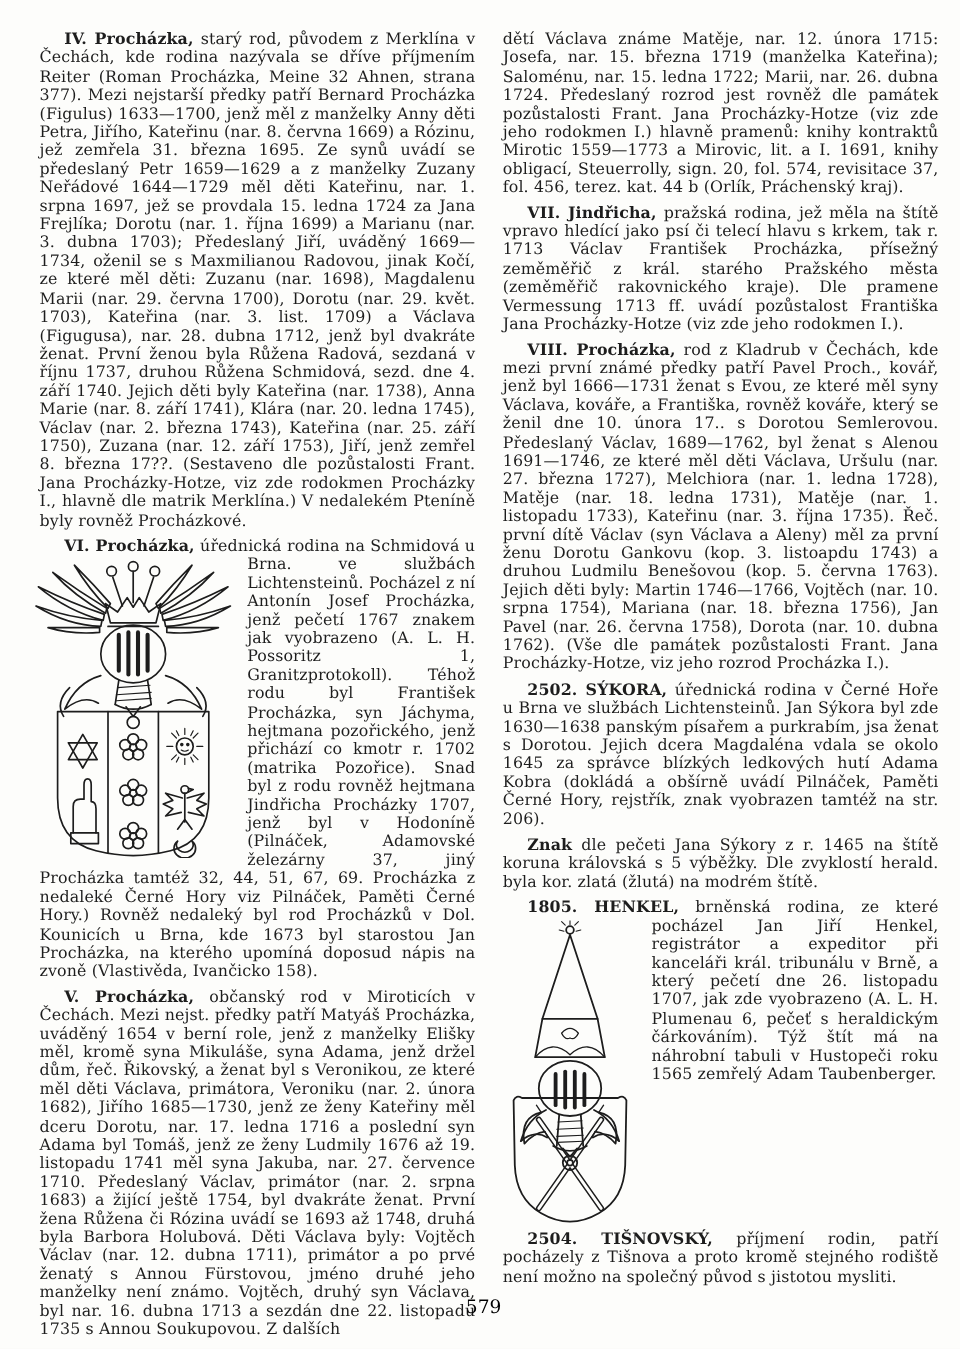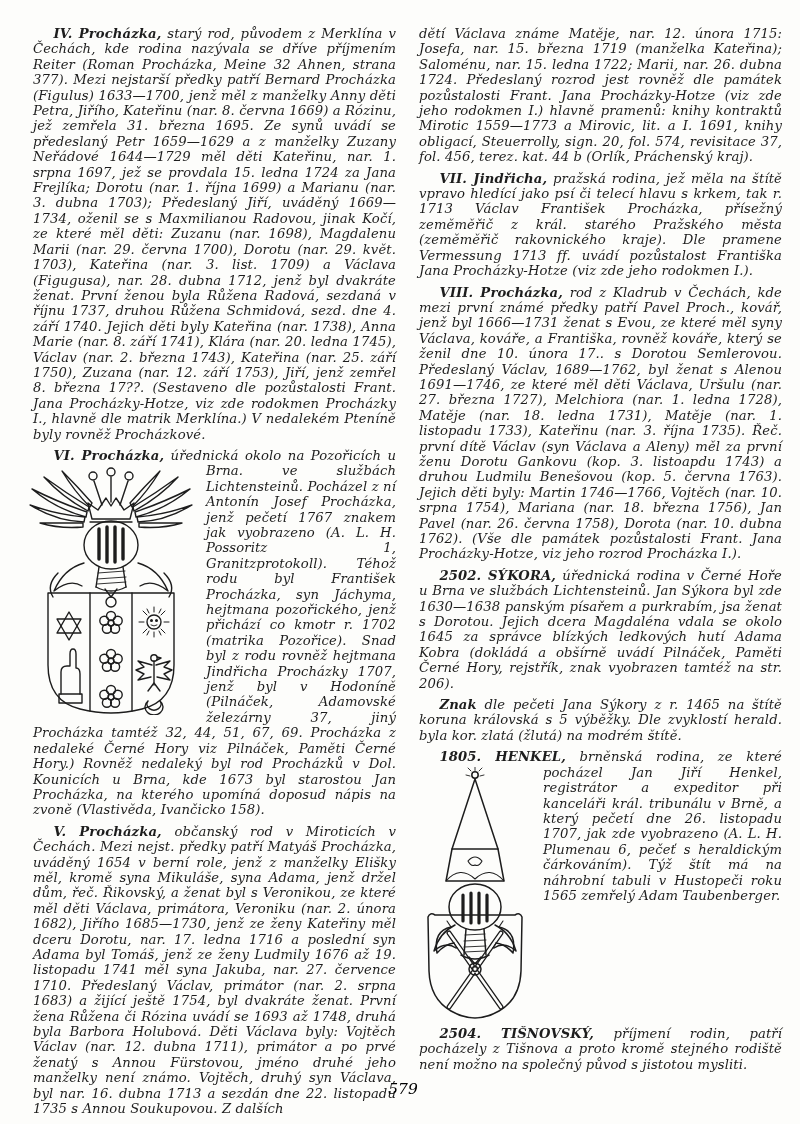--- a/index.html
+++ b/index.html
@@ -7,21 +7,20 @@
     width:800px;height:1124px;
     background:#f2f2ef;
     font-family:"DejaVu Serif","Liberation Serif",serif;
   }
   .page{
     position:relative;
     width:800px;height:1124px;
     background:#fdfdfb;
     color:#1d1d1d;
     overflow:hidden;
-    font-style:italic;
   }
   .col{
     position:absolute;
     top:26px;
     font-size:13.2px;
     line-height:15.4px;
     text-align:justify;
     letter-spacing:0.1px;
   }
   .col-left{left:33px;width:363px;}
@@ -52,21 +51,21 @@
 </style>
 </head>
 <body>
 
 <div class="page">
 
   <div class="col col-left">
 
     <p class="para indent"><b class="lead">IV. Procházka,</b><span> starý rod, původem z Merklína v Čechách, kde rodina nazývala se dříve příjmením Reiter (Roman Procházka, Meine 32 Ahnen, strana 377). Mezi nejstarší předky patří Bernard Procházka (Figulus) 1633—1700, jenž měl z manželky Anny děti Petra, Jiřího, Kateřinu (nar. 8. června 1669) a Rózinu, jež zemřela 31. března 1695. Ze synů uvádí se předeslaný Petr 1659—1629 a z manželky Zuzany Neřádové 1644—1729 měl děti Kateřinu, nar. 1. srpna 1697, jež se provdala 15. ledna 1724 za Jana Frejlíka; Dorotu (nar. 1. října 1699) a Marianu (nar. 3. dubna 1703); Předeslaný Jiří, uváděný 1669—1734, oženil se s Maxmilianou Radovou, jinak Kočí, ze které měl děti: Zuzanu (nar. 1698), Magdalenu Marii (nar. 29. června 1700), Dorotu (nar. 29. květ. 1703), Kateřina (nar. 3. list. 1709) a Václava (Figugusa), nar. 28. dubna 1712, jenž byl dvakráte ženat. První ženou byla Růžena Radová, sezdaná v říjnu 1737, druhou Růžena Schmidová, sezd. dne 4. září 1740. Jejich děti byly Kateřina (nar. 1738), Anna Marie (nar. 8. září 1741), Klára (nar. 20. ledna 1745), Václav (nar. 2. března 1743), Kateřina (nar. 25. září 1750), Zuzana (nar. 12. září 1753), Jiří, jenž zemřel 8. března 17??. (Sestaveno dle pozůstalosti Frant. Jana Procházky-Hotze, viz zde rodokmen Procházky I., hlavně dle matrik Merklína.) V nedalekém Pteníně byly rovněž Procházkové.</span></p>
 
-    <p class="para indent"><b class="lead">VI. Procházka,</b><span> úřednická okolo na Pozořicích</span><span class="float-arms arms-prochazka">
+    <p class="para indent"><b class="lead">VI. Procházka,</b><span> úřednická rodina na Schmidová</span><span class="float-arms arms-prochazka">
           <svg viewBox="0 0 168 250" xmlns="http://www.w3.org/2000/svg" fill="none" stroke="#1d1d1d" stroke-width="1.4" stroke-linecap="round" stroke-linejoin="round">
 
       <path d="M60,52 Q30,44 6,24 Q34,38 61,47 Z"></path>
       <path d="M62,46 Q36,32 18,12 Q40,28 63,42 Z"></path>
       <path d="M64,42 Q48,26 36,6 Q52,22 66,38 Z"></path>
       <path d="M58,57 Q30,56 4,40 Q32,50 59,52 Z"></path>
       <path d="M57,62 Q34,64 14,58 Q36,58 57,58 Z"></path>
 
       <path d="M110,52 Q140,44 164,24 Q136,38 109,47 Z"></path>
       <path d="M108,46 Q134,32 152,12 Q130,28 107,42 Z"></path>

